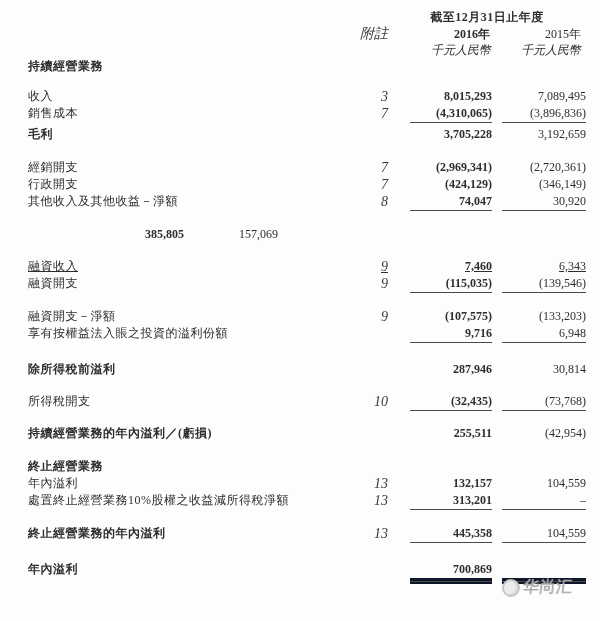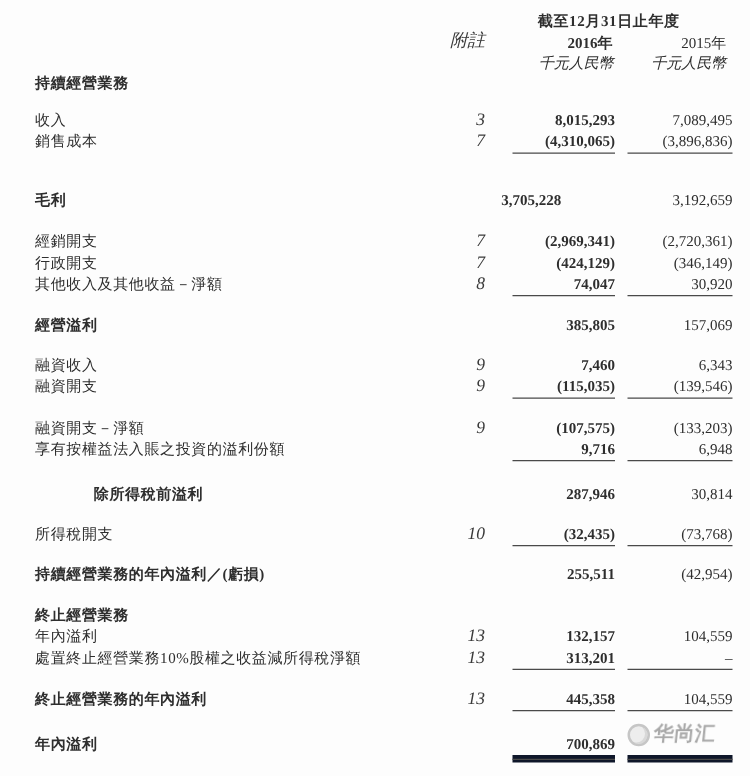--- a/index.html
+++ b/index.html
@@ -107,21 +107,21 @@
         <div class="row data-row">
           <div class="cell label">銷售成本</div>
           <div class="cell note">7</div>
           <div class="cell v2016 u-single">
             <div class="line-box">(4,310,065)</div>
           </div>
           <div class="cell v2015 u-single">
             <div class="line-box">(3,896,836)</div>
           </div>
         </div>
-        <div class="row data-row emph" style="margin-top: 30px; gap: 43px;">
+        <div class="row data-row emph" style="margin-top: 4px;">
           <div class="cell label">毛利</div>
           <div class="cell note"></div>
           <div class="cell v2016">
             <div class="line-box">3,705,228</div>
           </div>
           <div class="cell v2015">
             <div class="line-box">3,192,659</div>
           </div>
         </div>
         <div class="row data-row" style="margin-top: 16px;">
@@ -148,30 +148,29 @@
           <div class="cell label">其他收入及其他收益－淨額</div>
           <div class="cell note">8</div>
           <div class="cell v2016 u-single">
             <div class="line-box">74,047</div>
           </div>
           <div class="cell v2015 u-single">
             <div class="line-box">30,920</div>
           </div>
         </div>
         <div class="row data-row emph" style="margin-top: 16px;">
-          <div class="cell label">經營溢利</div>
           <div class="cell note"></div>
           <div class="cell v2016">
             <div class="line-box">385,805</div>
           </div>
           <div class="cell v2015">
             <div class="line-box">157,069</div>
           </div>
         </div>
-        <div class="row data-row" style="margin-top: 15px;">
+        <div class="row data-row" style="margin-top: 15px; text-decoration: underline;">
           <div class="cell label">融資收入</div>
           <div class="cell note">9</div>
           <div class="cell v2016">
             <div class="line-box">7,460</div>
           </div>
           <div class="cell v2015">
             <div class="line-box">6,343</div>
           </div>
         </div>
         <div class="row data-row">
@@ -197,21 +196,21 @@
         <div class="row data-row">
           <div class="cell label">享有按權益法入賬之投資的溢利份額</div>
           <div class="cell note"></div>
           <div class="cell v2016 u-single">
             <div class="line-box">9,716</div>
           </div>
           <div class="cell v2015 u-single">
             <div class="line-box">6,948</div>
           </div>
         </div>
-        <div class="row data-row emph" style="margin-top: 19px; margin-left: 47px;">
+        <div class="row data-row emph" style="margin-top: 19px;">
           <div class="cell label">除所得稅前溢利</div>
           <div class="cell note"></div>
           <div class="cell v2016">
             <div class="line-box">287,946</div>
           </div>
           <div class="cell v2015">
             <div class="line-box">30,814</div>
           </div>
         </div>
         <div class="row data-row" style="margin-top: 15px;">

